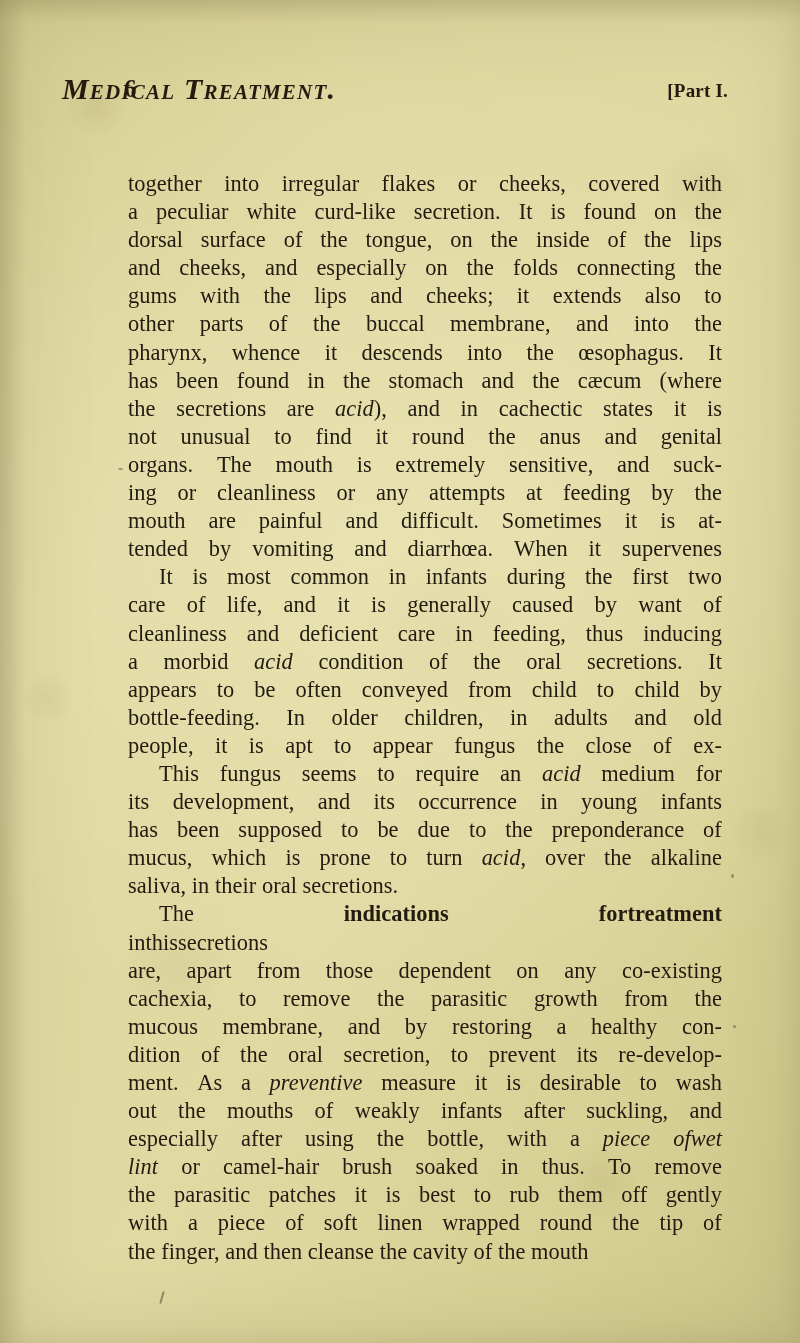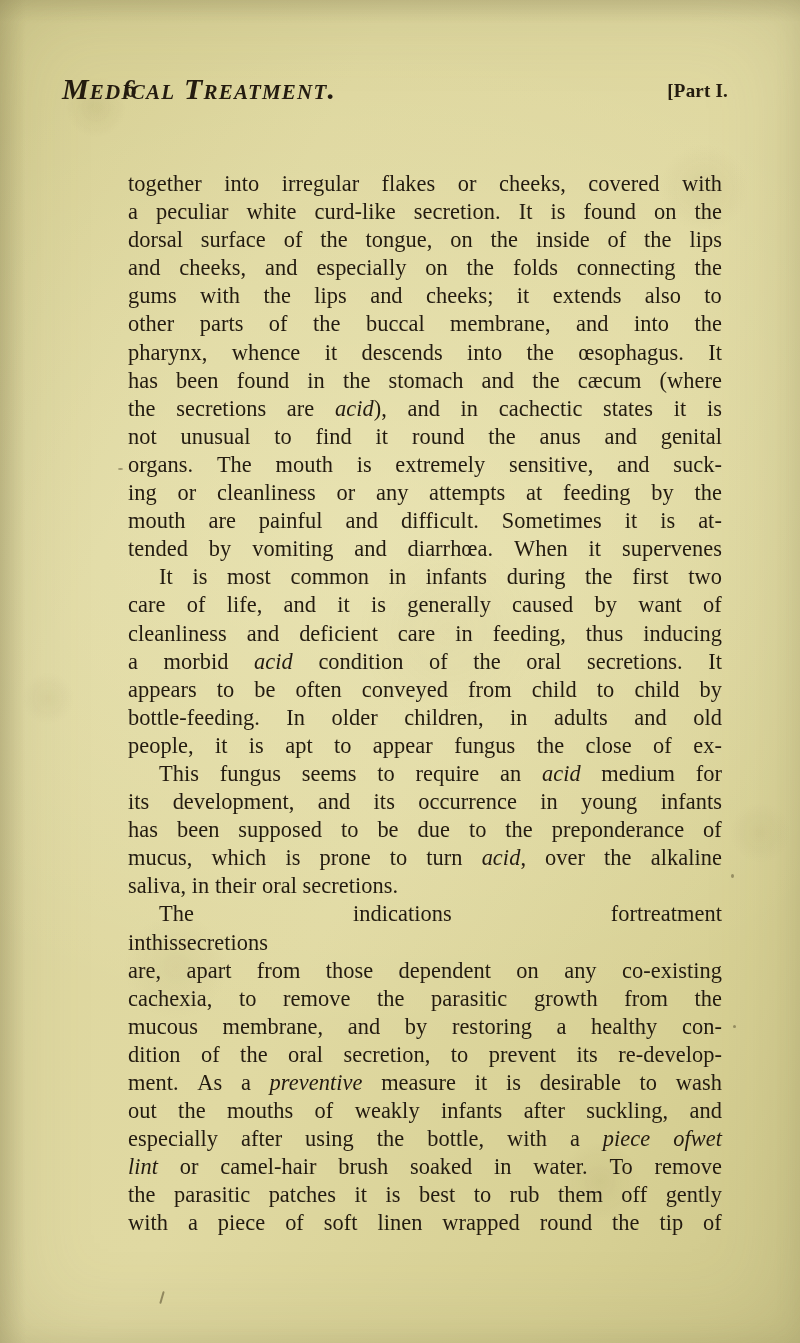--- a/index.html
+++ b/index.html
@@ -107,21 +107,21 @@
     height: 28.1px;
   }
   
   .j {
     display: flex;
     justify-content: space-between;
   }
   .j > span { display: inline-block; }
   .indent { padding-left: 31px; }
   .ital { }
-  .bold { font-weight: 400; }
+  .bold { font-weight: 700; }
 
   
   .speck {
     position: absolute;
     background: rgba(60,50,28,0.42);
     border-radius: 50%;
     pointer-events: none;
   }
   #tick {
     position: absolute;
@@ -493,21 +493,21 @@
         <span>a</span>
         <span><i class="ital">piece</i></span>
         <i class="ital"><span>of</span><span>wet</span></i>
       </span><span class="ln j">
         <span><i class="ital">lint</i></span>
         <span>or</span>
         <span>camel-hair</span>
         <span>brush</span>
         <span>soaked</span>
         <span>in</span>
-        <span>water.</span>
+        <span>thus.</span>
         <span>To</span>
         <span>remove</span>
       </span><span class="ln j">
         <span>the</span>
         <span>parasitic</span>
         <span>patches</span>
         <span>it</span>
         <span>is</span>
         <span>best</span>
         <span>to</span>
@@ -520,21 +520,21 @@
         <span>a</span>
         <span>piece</span>
         <span>of</span>
         <span>soft</span>
         <span>linen</span>
         <span>wrapped</span>
         <span>round</span>
         <span>the</span>
         <span>tip</span>
         <span>of</span>
-      </span></div>
+      </span><span class="ln">the finger, and then cleanse the cavity of the mouth</span></div>
 
   <div class="speck" style="left:118px;top:468px;width:5px;height:2px;"></div>
   <div class="speck" style="left:731px;top:874px;width:3px;height:4px;"></div>
   <div class="speck" style="left:733px;top:1025px;width:3px;height:3px;"></div>
 
   <div id="tick"></div>
 
   <div id="vignette"></div>
 </div>
 

